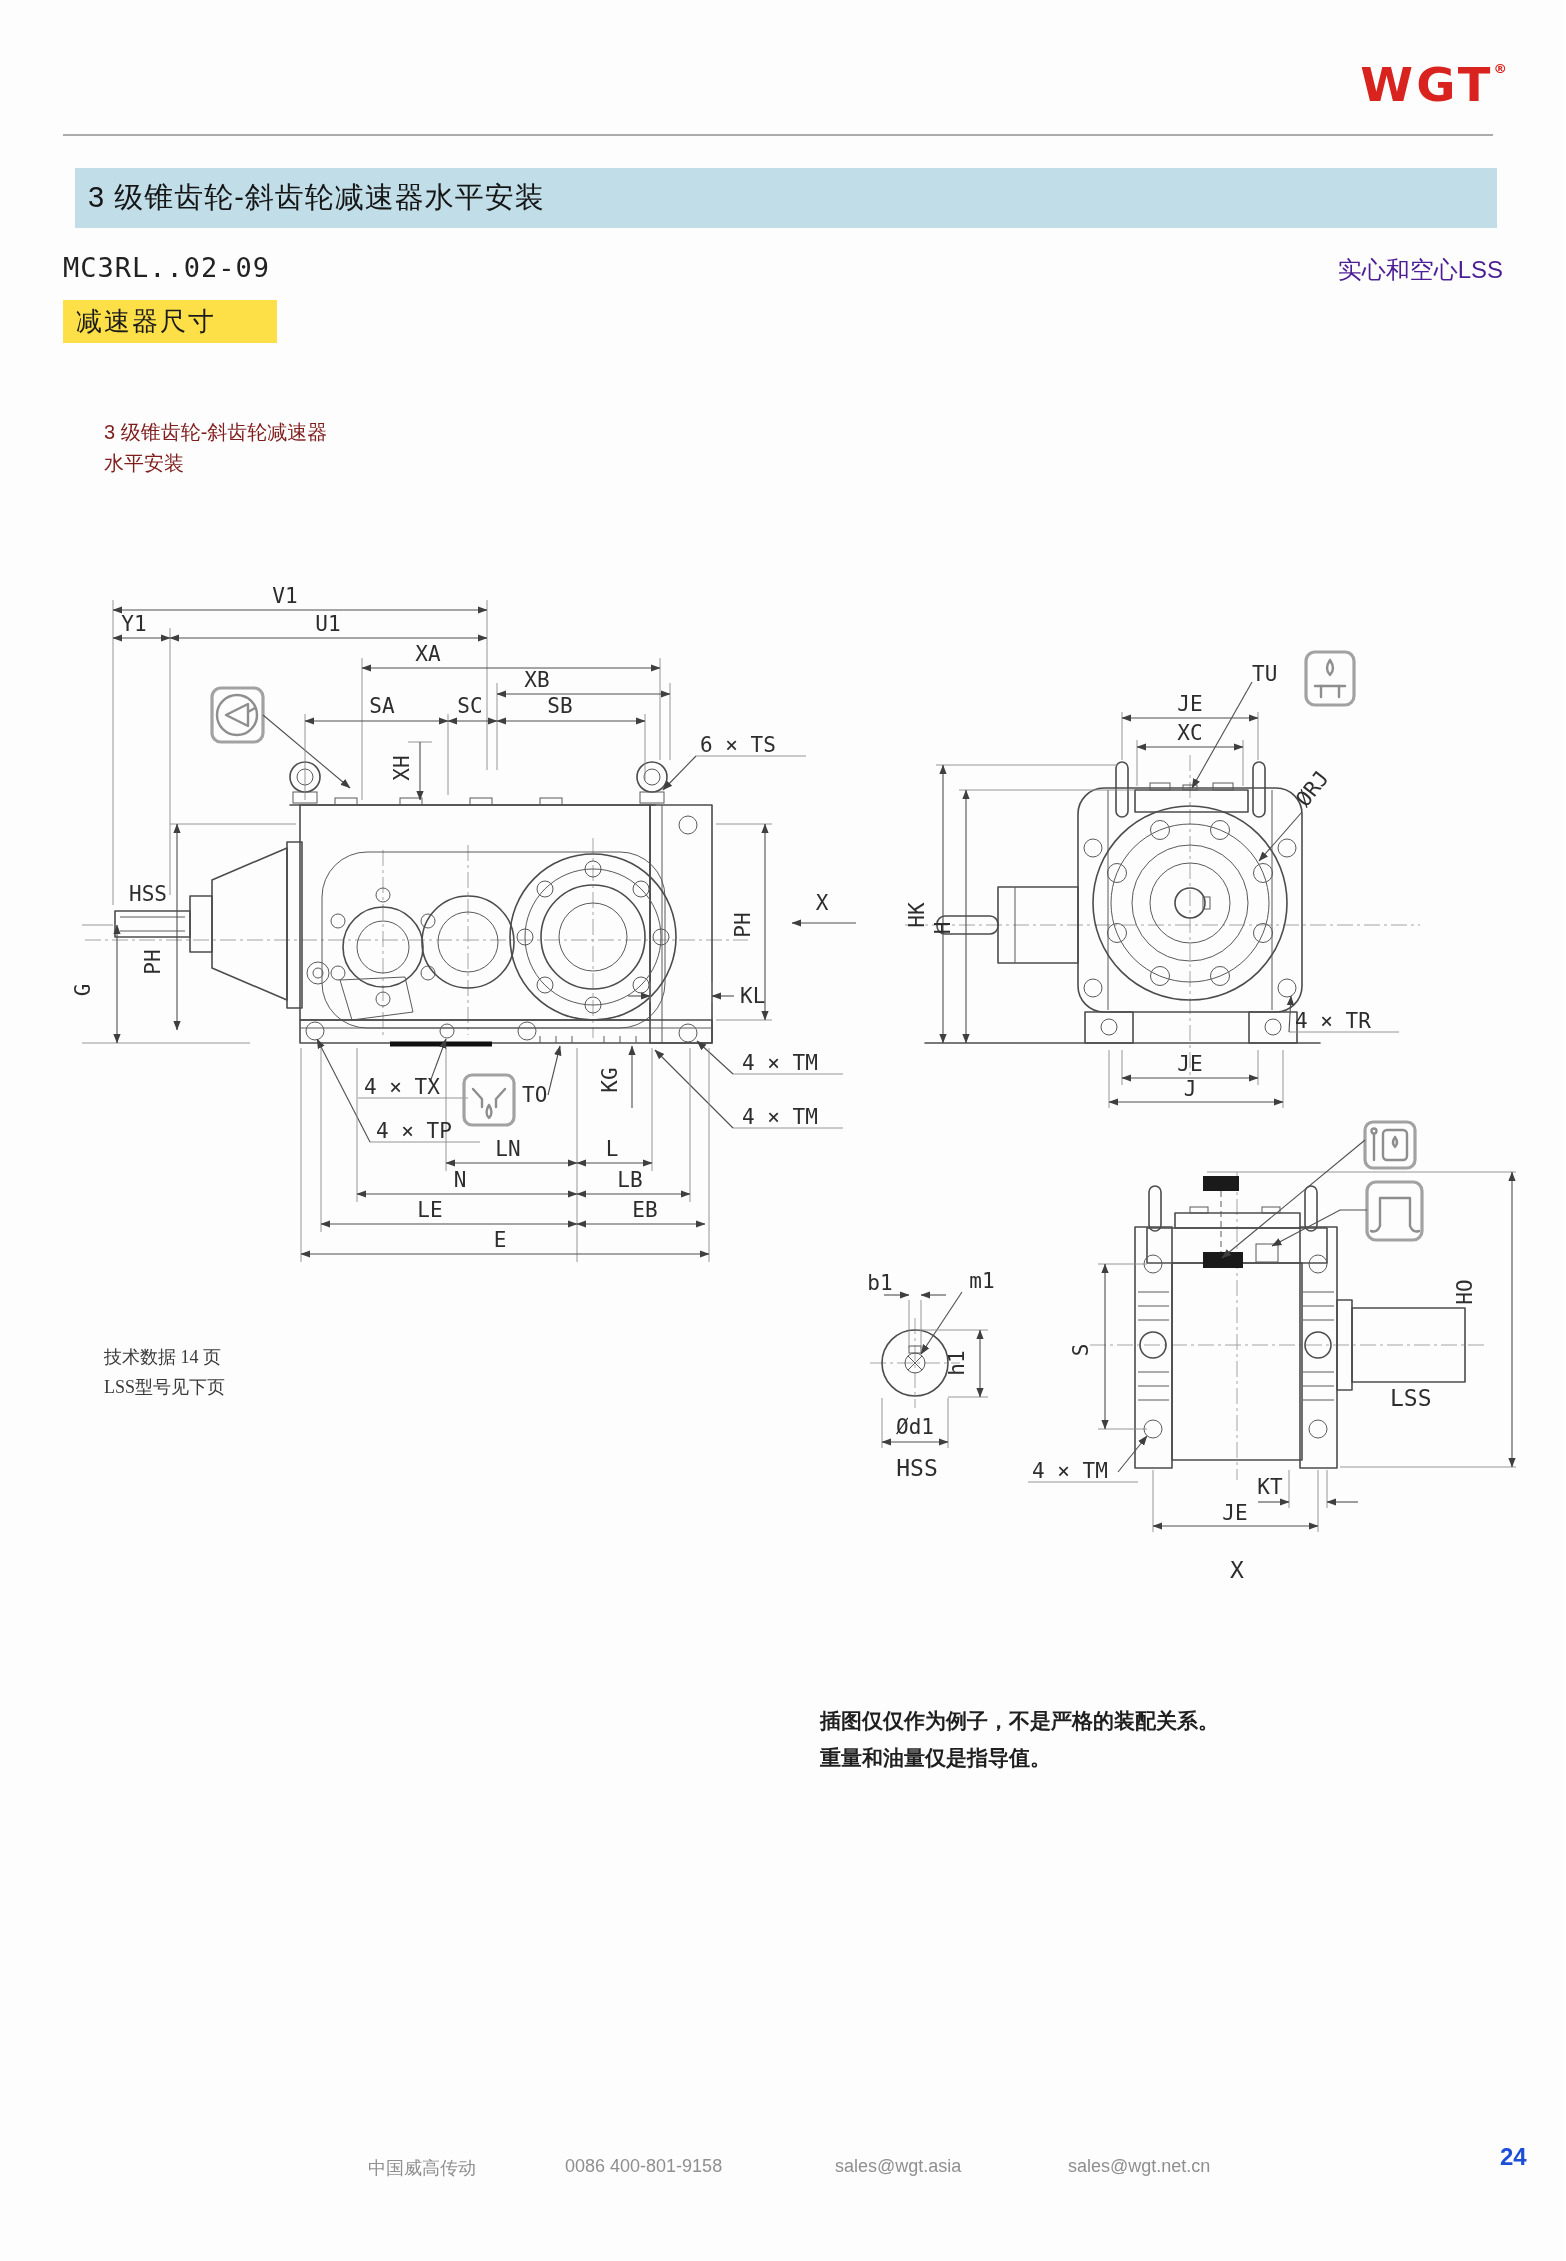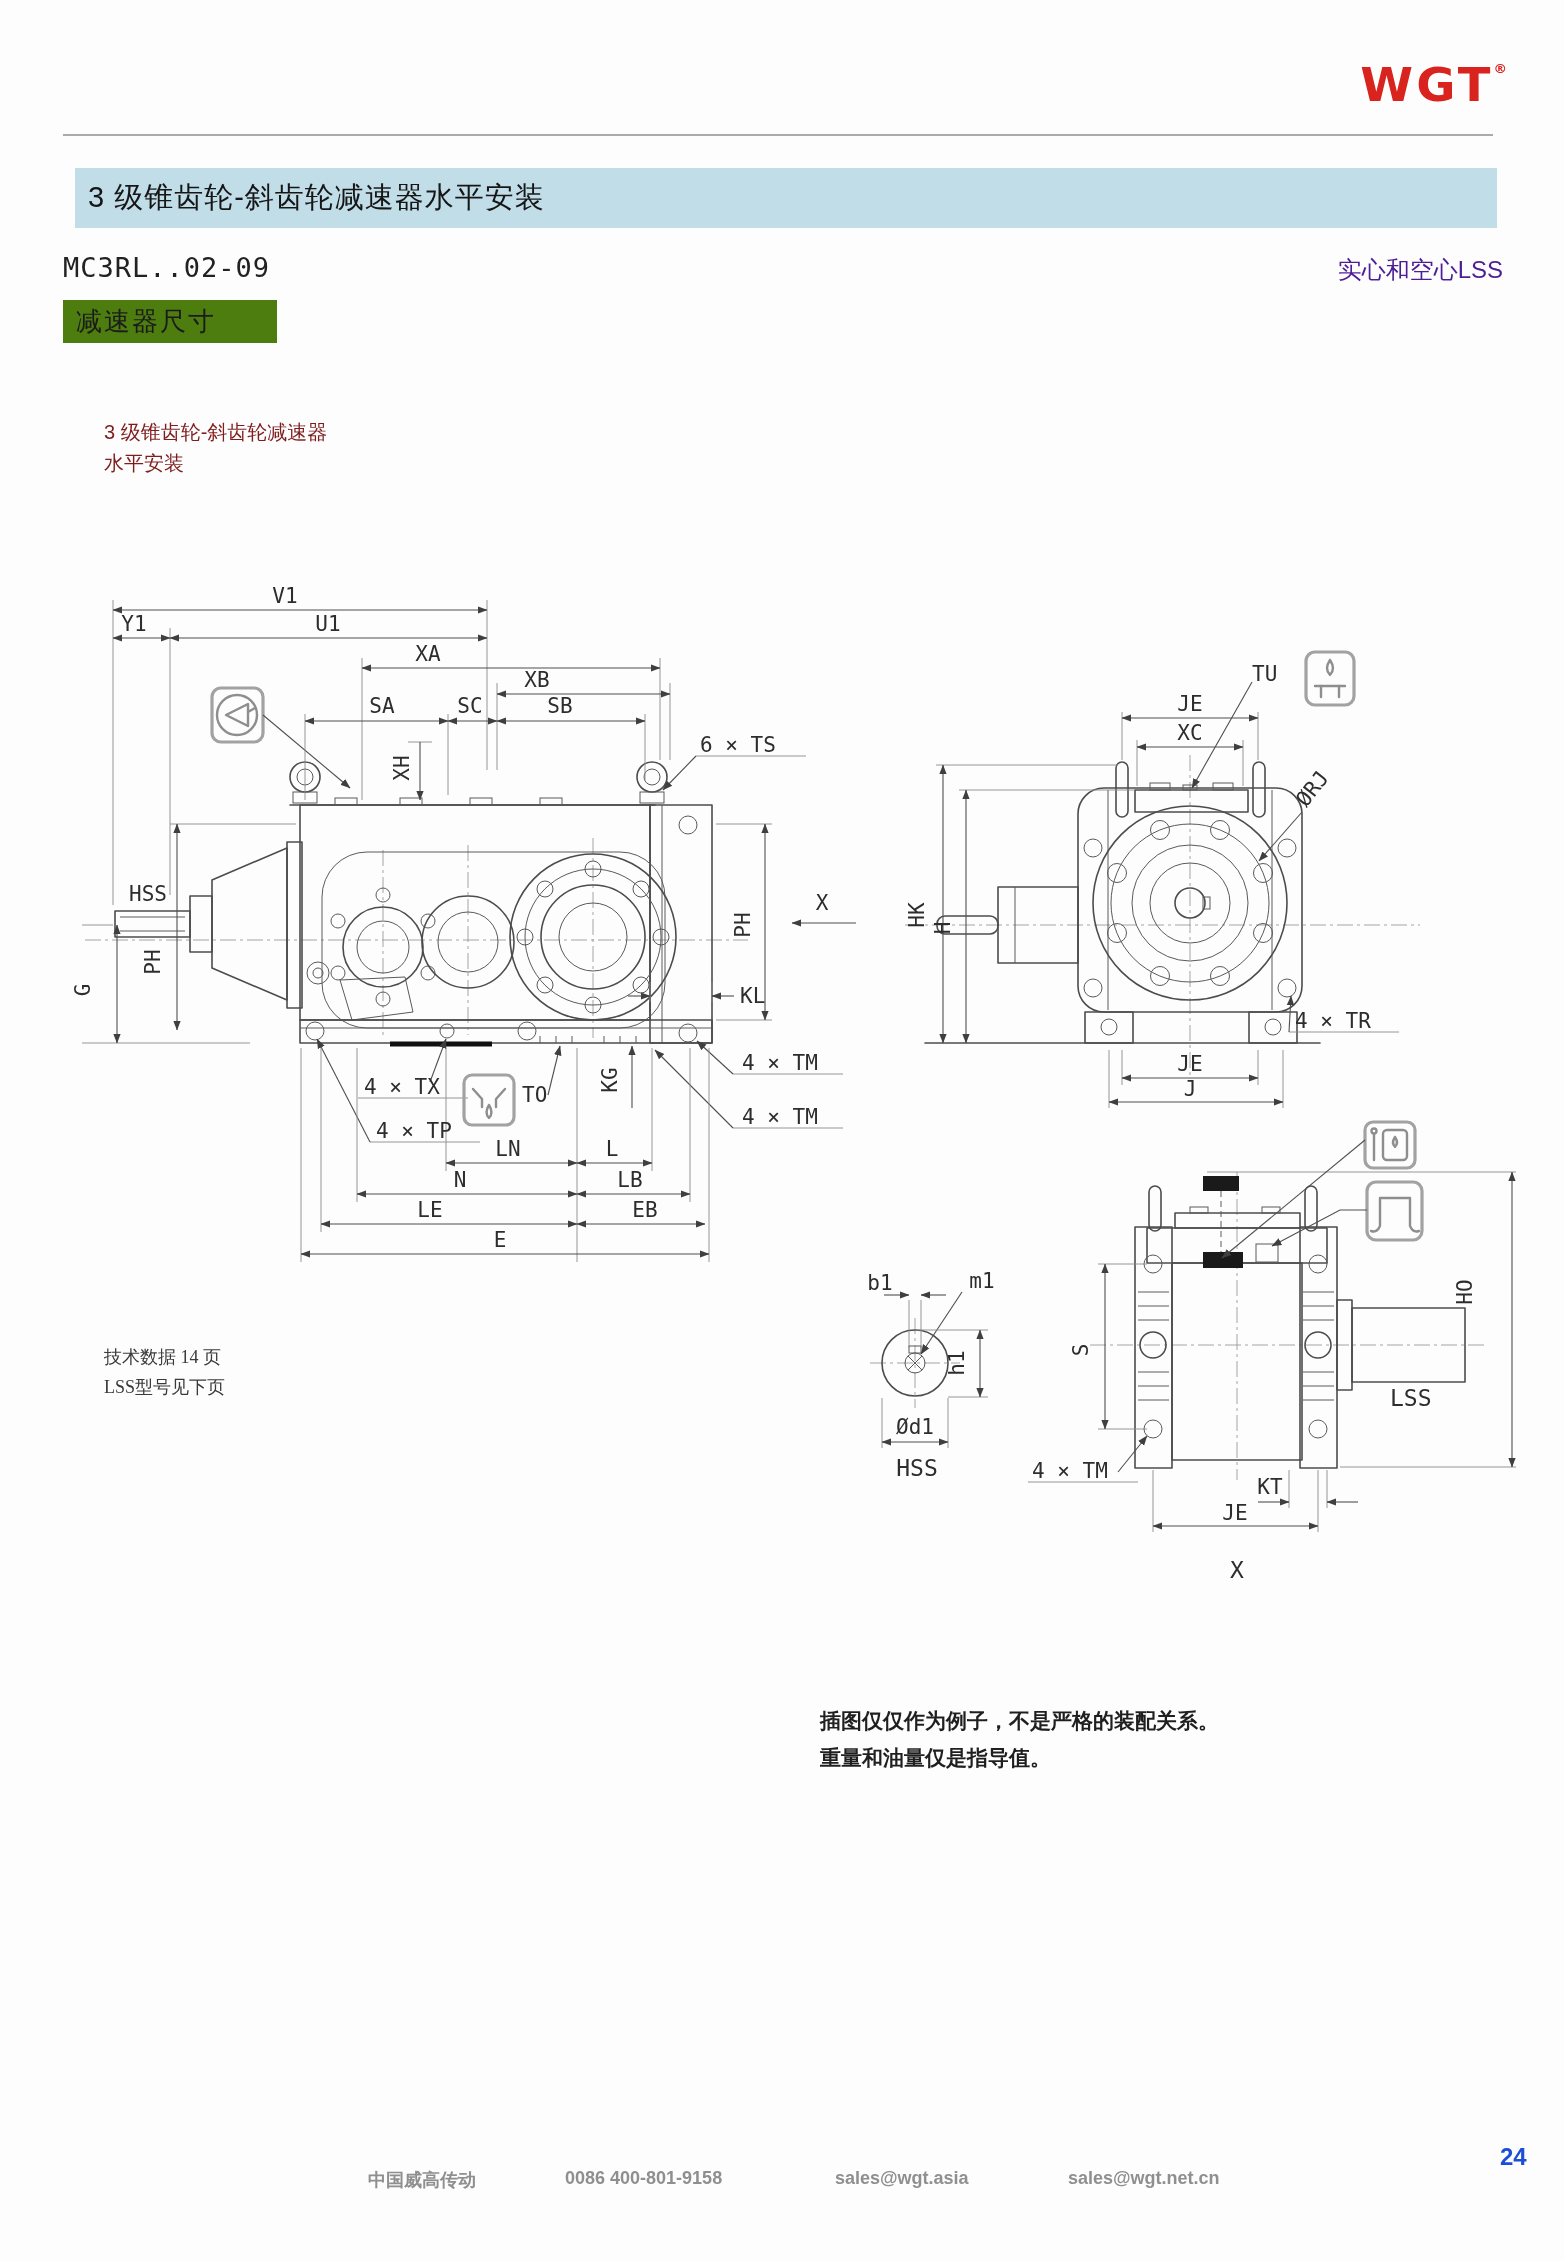--- a/index.html
+++ b/index.html
@@ -25,21 +25,21 @@
   .shaftnote { position:absolute; right:0; top:2px; font-size:24px; font-weight:500; color:#4c1d95; }
   .sectband {
     position:absolute; top:300px; left:63px; width:214px; height:43px;
     display:flex; align-items:center; padding-left:13px;
     font-size:26px; font-weight:500; letter-spacing:2px; color:#1b1b1b;
   }
   .caption { position:absolute; top:417px; left:104px; font-size:20px; font-weight:500; line-height:31px; color:#7f1d1d; }
   .technote { position:absolute; top:1342px; left:104px; font-family:"Liberation Serif", serif; font-size:18px; line-height:30px; color:#3a3a3a; }
   .disclaimer { position:absolute; top:1702px; left:820px; font-size:21px; font-weight:600; line-height:37px; color:#1f1f1f; }
   .footer { position:absolute; top:2156px; left:0; width:1566px; height:30px; font-size:18px; color:#8f8f8f; }
-  .footer span { position:absolute; top:12px; white-space:nowrap;font-weight:bold; }
+  .footer span { position:absolute; top:0; white-space:nowrap; }
   .f-company { left:368px; }
   .f-phone   { left:565px; }
   .f-email1  { left:835px; }
   .f-email2  { left:1068px; }
   .pagenum { position:absolute; top:2143px; left:1500px; font-size:24px; font-weight:700; color:#1d4ed8; }
   
   svg.draw { position:absolute; left:0; top:0; }
   .ol  { fill:none; stroke:#4c4c4c; stroke-width:1.6; stroke-linejoin:round; stroke-linecap:round; }
   .th  { fill:none; stroke:#5a5a5a; stroke-width:1; }
   .dim { fill:none; stroke:#4f4f4f; stroke-width:1.1; }
@@ -65,21 +65,21 @@
 
   <div class="headband" style="background:#c0dde8;">
     <span>3 级锥齿轮-斜齿轮减速器水平安装</span>
   </div>
 
   <div class="modelrow">
     <span class="modelcode">MC3RL..02-09</span>
     <span class="shaftnote">实心和空心LSS</span>
   </div>
 
-  <div class="sectband" style="background:#4d7c0f;">
+  <div class="sectband" style="background:#fde047;">
     <span>减速器尺寸</span>
   </div>
 
   <div class="caption">
     <div>3 级锥齿轮-斜齿轮减速器</div>
     <div>水平安装</div>
   </div>
 
   <svg class="draw" width="1566" height="2261" viewBox="0 0 1566 2261">
     <defs>

